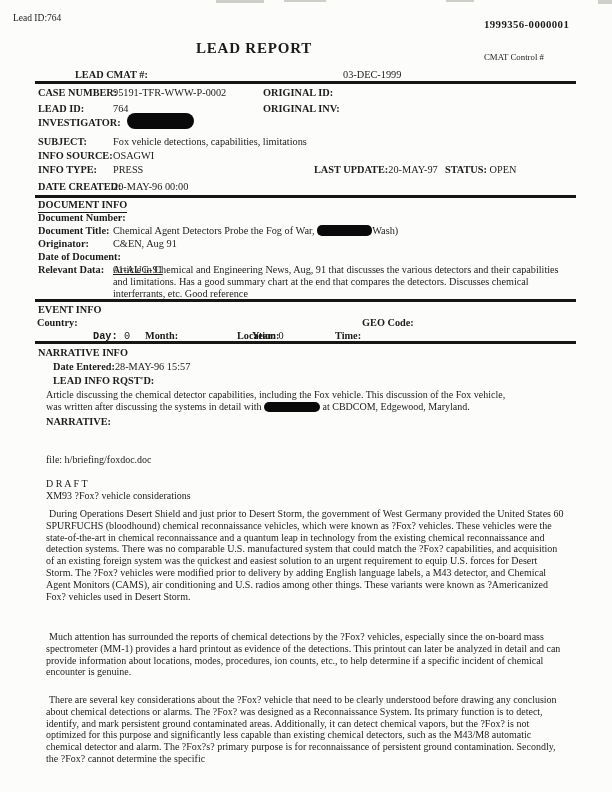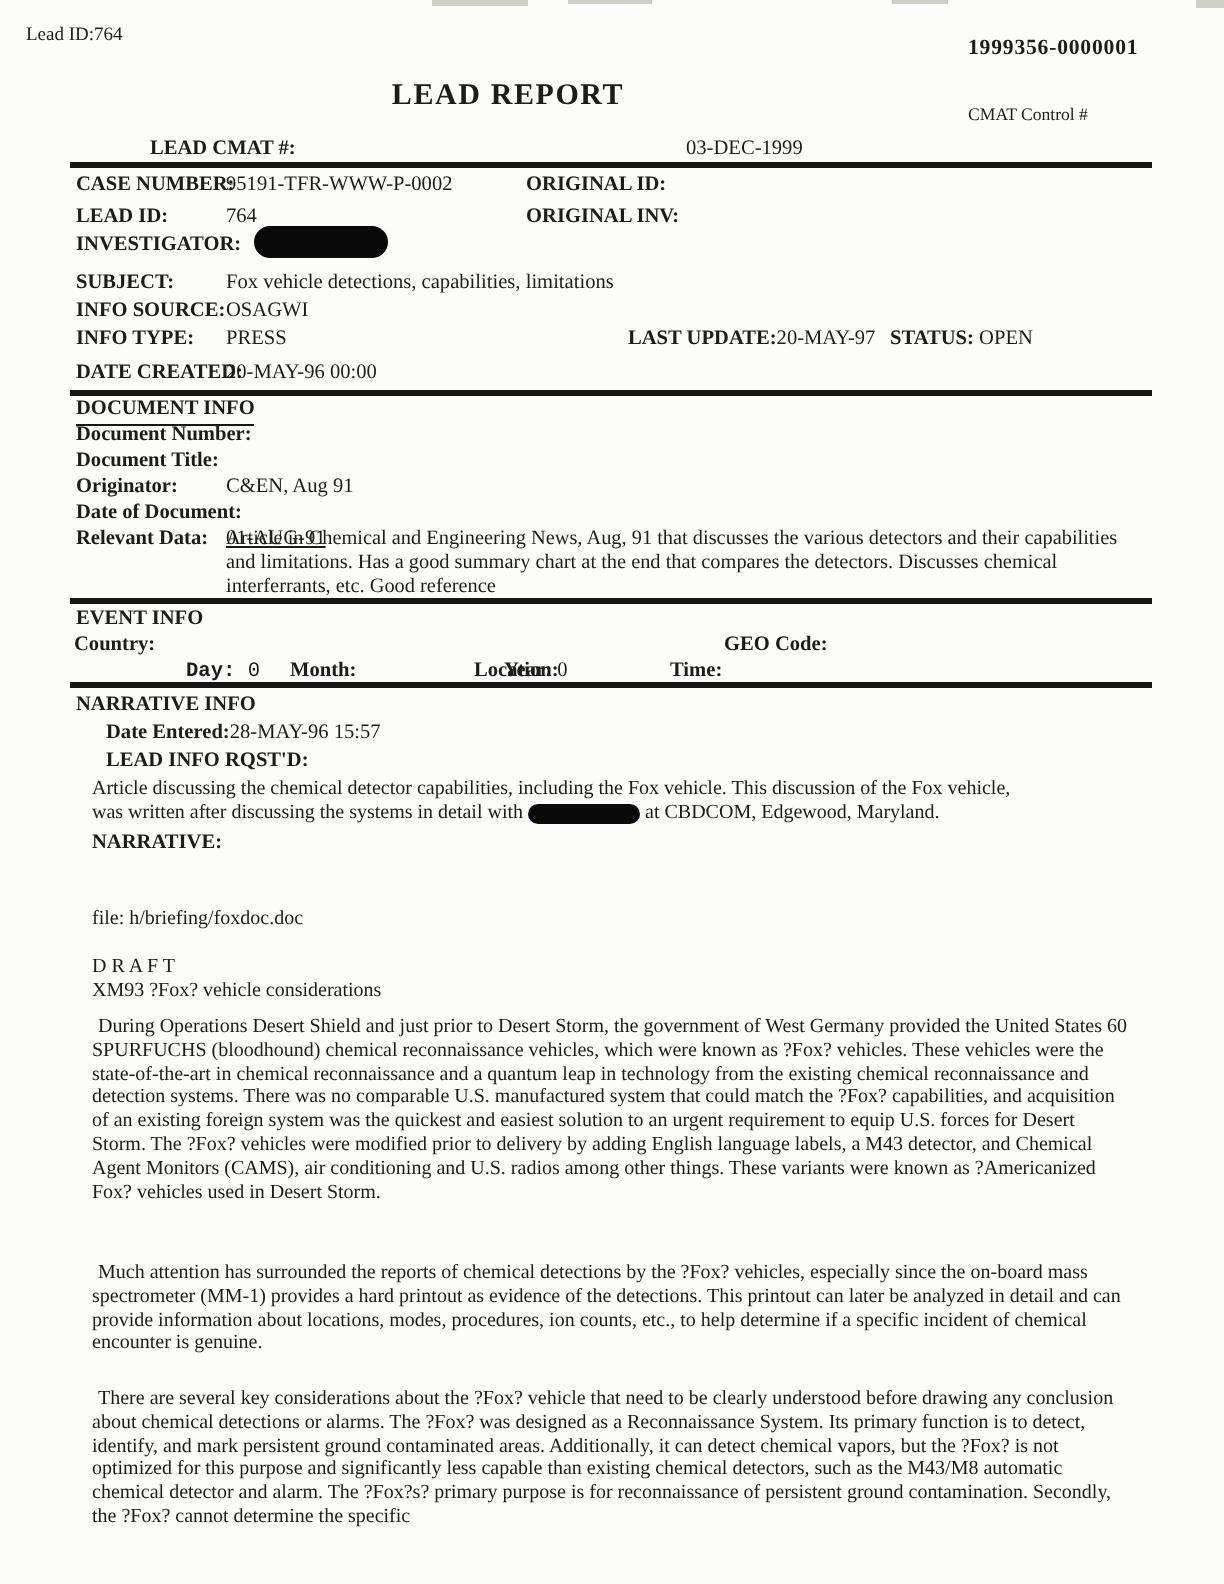--- a/index.html
+++ b/index.html
@@ -65,20 +65,21 @@
   <span class="abs b" style="left:38px;top:181px;">DATE CREATED:</span>
   <span class="abs" style="left:113px;top:181px;">20-MAY-96 00:00</span>
 
   <div class="rule" style="top:195px;height:2.8px;"></div>
 
   <span class="abs b underlined" style="left:38px;top:199px;">DOCUMENT INFO</span>
 
   <span class="abs b" style="left:38px;top:212px;">Document Number:</span>
 
   <span class="abs b" style="left:38px;top:225px;">Document Title:</span>
+  <span class="abs" style="left:113px;top:225px;"><span>Chemical Agent Detectors Probe the Fog of War,</span> <span class="redact" style="width:55px;height:11px;border-radius:5px;"></span><span>Wash)</span></span>
 
   <span class="abs b" style="left:38px;top:238px;">Originator:</span>
   <span class="abs" style="left:113px;top:238px;">C&amp;EN, Aug 91</span>
 
   <span class="abs b" style="left:38px;top:251px;">Date of Document:</span>
   <span class="abs" style="left:113px;top:264px;text-decoration:underline;">01-AUG-91</span>
 
   <span class="abs b" style="left:38px;top:264px;">Relevant Data:</span>
   <div class="wrapblock" style="left:113px;top:264px;width:455px;font-size:10.2px;line-height:12.2px;">Article in Chemical and Engineering News, Aug, 91 that discusses the various detectors and their capabilities and limitations.  Has a good summary chart at the end that compares the detectors. Discusses chemical interferrants, etc.  Good reference</div>
 

